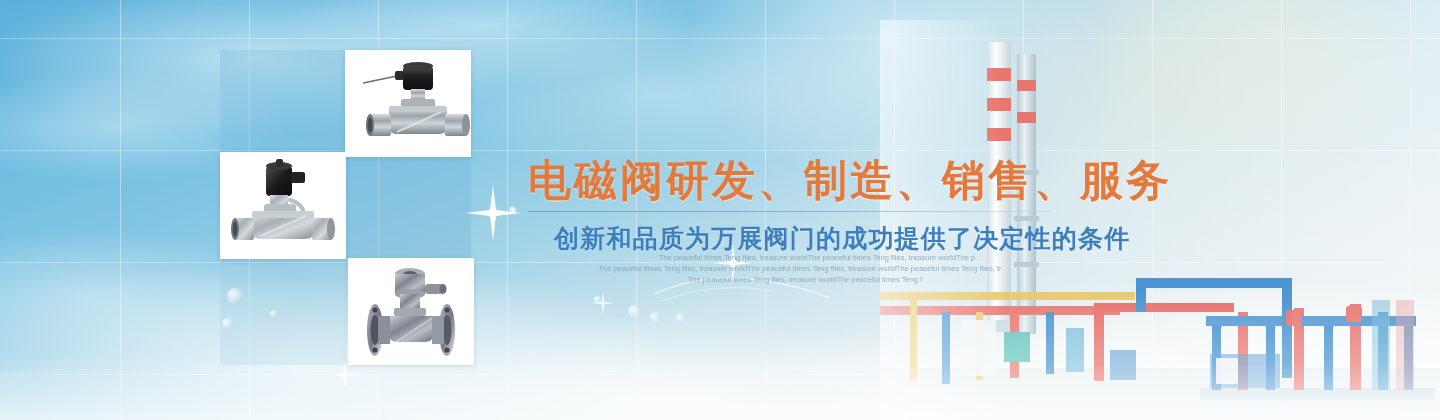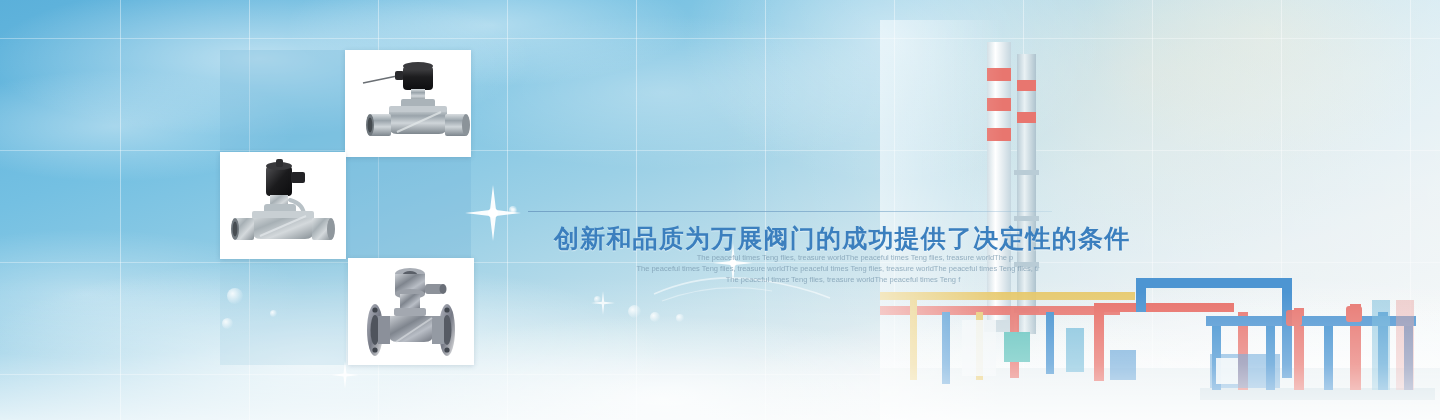--- a/index.html
+++ b/index.html
@@ -141,21 +141,21 @@
     font-size: 25px;
     font-weight: bold;
     letter-spacing: 1.2px;
     color: #3b7fbe;
     white-space: nowrap;
     text-shadow: 0 1px 1px rgba(255,255,255,.5);
     margin-left: 44px;
   }
   .blurb {
     position: absolute;
-    left: 568px;
+    left: 530px;
     top: 252px;
     width: 540px;
     text-align: center;
     font-size: 7.5px;
     line-height: 11px;
     color: rgba(118,150,172,.72);
     white-space: nowrap;
   }
   .blurb div { overflow: hidden; text-overflow: clip; }
   .blurb .l1 { padding-left: 34px; }
@@ -419,20 +419,21 @@
   <div class="bokeh" style="left:509px;top:206px;width:8px;height:8px;"></div>
   <div class="bokeh" style="left:511px;top:208px;width:6px;height:6px;"></div>
   <div class="bokeh" style="left:628px;top:305px;width:13px;height:13px;"></div>
   <div class="bokeh" style="left:650px;top:312px;width:10px;height:10px;"></div>
   <div class="bokeh" style="left:676px;top:314px;width:8px;height:8px;"></div>
   <div class="bokeh" style="left:594px;top:296px;width:7px;height:7px;"></div>
   <div class="bokeh" style="left:227px;top:288px;width:16px;height:16px;"></div>
   <div class="bokeh" style="left:222px;top:318px;width:11px;height:11px;"></div>
   <div class="bokeh" style="left:270px;top:310px;width:7px;height:7px;"></div>
 
+  <div class="headline">电磁阀研发、制造、销售、服务</div>
   <div class="divider"></div>
   <div class="subhead">创新和品质为万展阀门的成功提供了决定性的条件</div>
   <div class="blurb">
     <div class="l1">The peaceful times Teng flies, treasure worldThe peaceful times Teng flies, treasure worldThe p</div>
     <div class="l2">The peaceful times Teng flies, treasure worldThe peaceful times Teng flies, treasure worldThe peaceful times Teng flies, tr</div>
     <div class="l3">The peaceful times Teng flies, treasure worldThe peaceful times Teng f</div>
   </div>
 
 </div>
 

